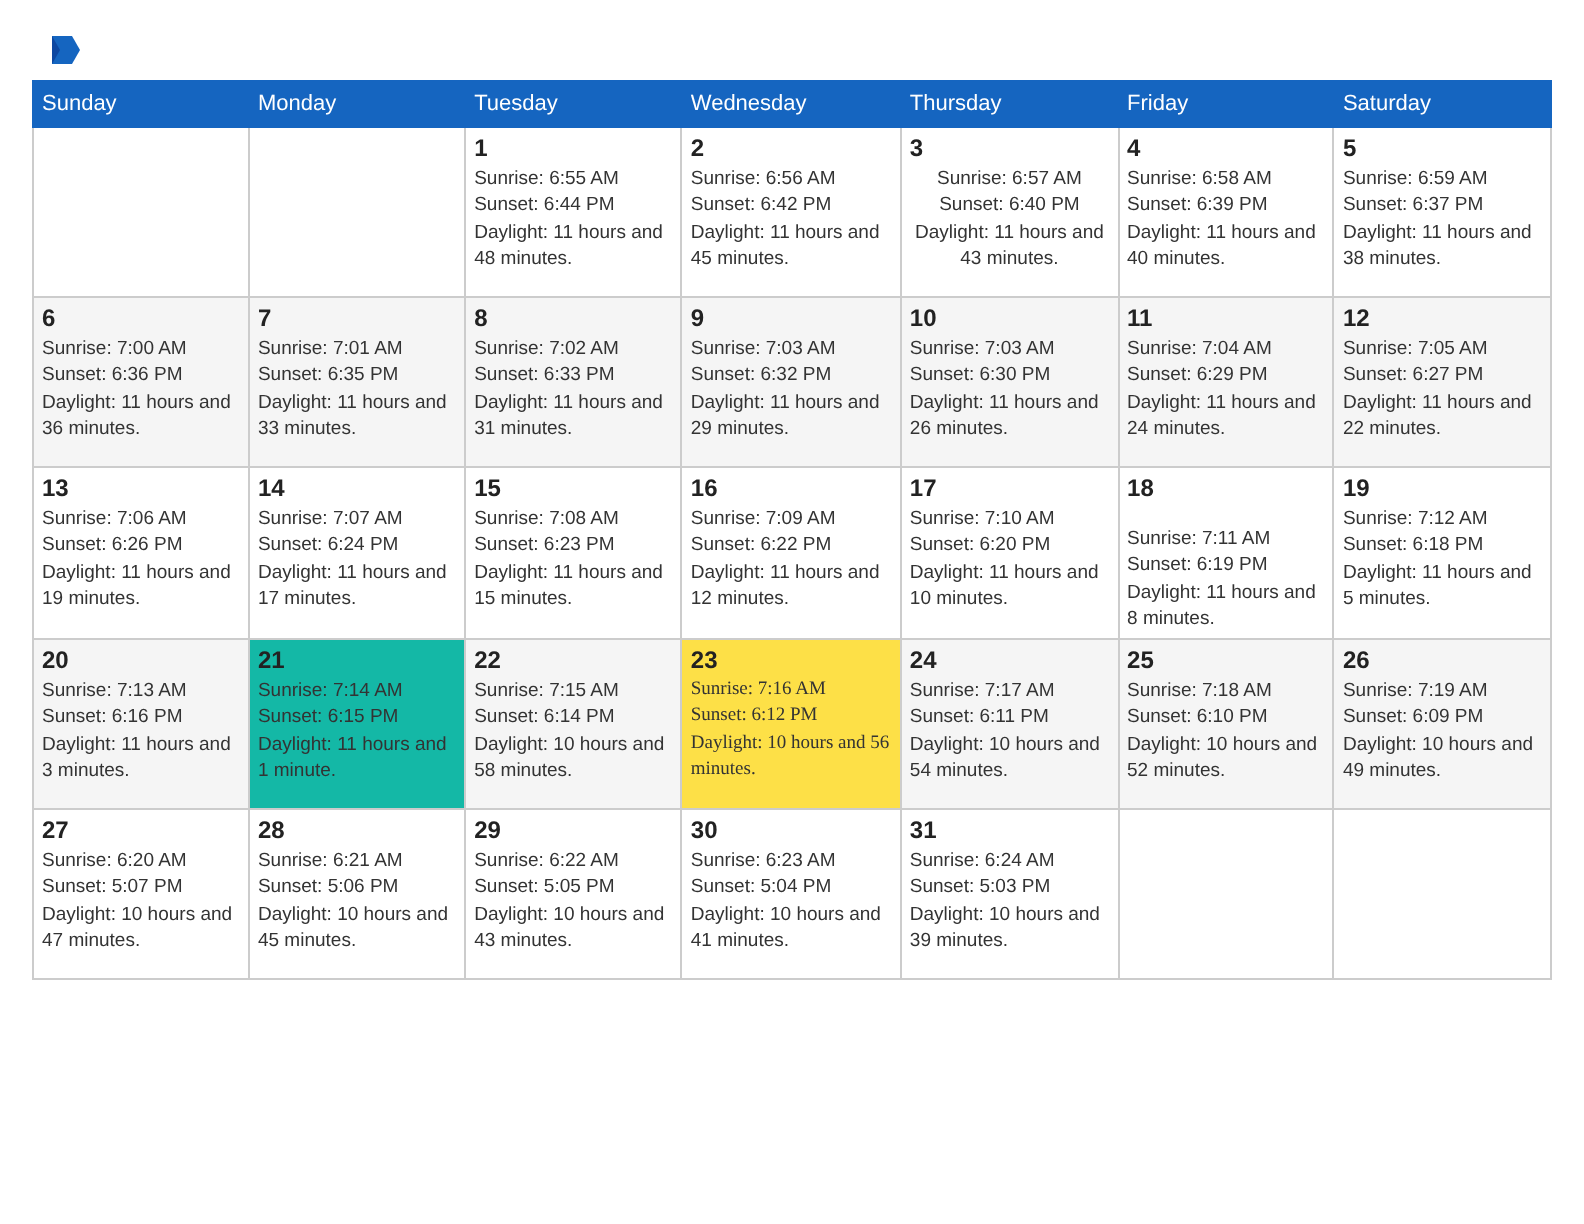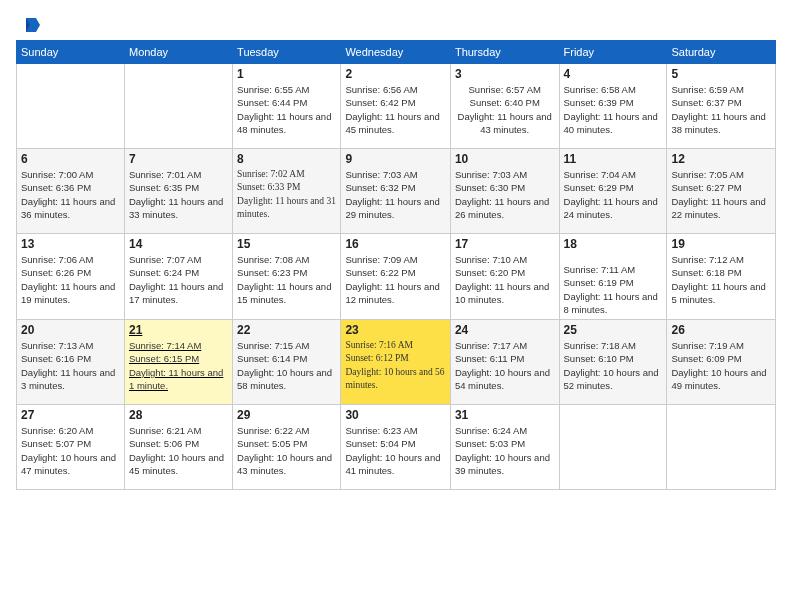--- a/index.html
+++ b/index.html
@@ -170,21 +170,21 @@
 Daylight: 11 hours and 36 minutes.</div>
           </td>
           <td style="background: rgb(245, 245, 245);">
             <span class="day-number">7</span>
             <div class="day-info" style="white-space: pre-line;">Sunrise: 7:01 AM
 Sunset: 6:35 PM
 Daylight: 11 hours and 33 minutes.</div>
           </td>
           <td style="background: rgb(245, 245, 245);">
             <span class="day-number">8</span>
-            <div class="day-info" style="white-space: pre-line; font-family: Liberation Serif, serif;">Sunrise: 7:02 AM
+            <div class="day-info" style="white-space: pre-line;">Sunrise: 7:02 AM
 Sunset: 6:33 PM
 Daylight: 11 hours and 31 minutes.</div>
           </td>
           <td style="background: rgb(245, 245, 245);">
             <span class="day-number">9</span>
             <div class="day-info" style="white-space: pre-line;">Sunrise: 7:03 AM
 Sunset: 6:32 PM
 Daylight: 11 hours and 29 minutes.</div>
           </td>
           <td style="background: rgb(245, 245, 245);">
@@ -250,21 +250,21 @@
 Daylight: 11 hours and 5 minutes.</div>
           </td>
         </tr>
         <tr>
           <td style="background: rgb(245, 245, 245);">
             <span class="day-number">20</span>
             <div class="day-info" style="white-space: pre-line;">Sunrise: 7:13 AM
 Sunset: 6:16 PM
 Daylight: 11 hours and 3 minutes.</div>
           </td>
-          <td style="background: #fef9c3; text-decoration: underline;">
+          <td style="background: #14b8a6;">
             <span class="day-number">21</span>
             <div class="day-info" style="white-space: pre-line;">Sunrise: 7:14 AM
 Sunset: 6:15 PM
 Daylight: 11 hours and 1 minute.</div>
           </td>
           <td style="background: rgb(245, 245, 245);">
             <span class="day-number">22</span>
             <div class="day-info" style="white-space: pre-line;">Sunrise: 7:15 AM
 Sunset: 6:14 PM
 Daylight: 10 hours and 58 minutes.</div>

